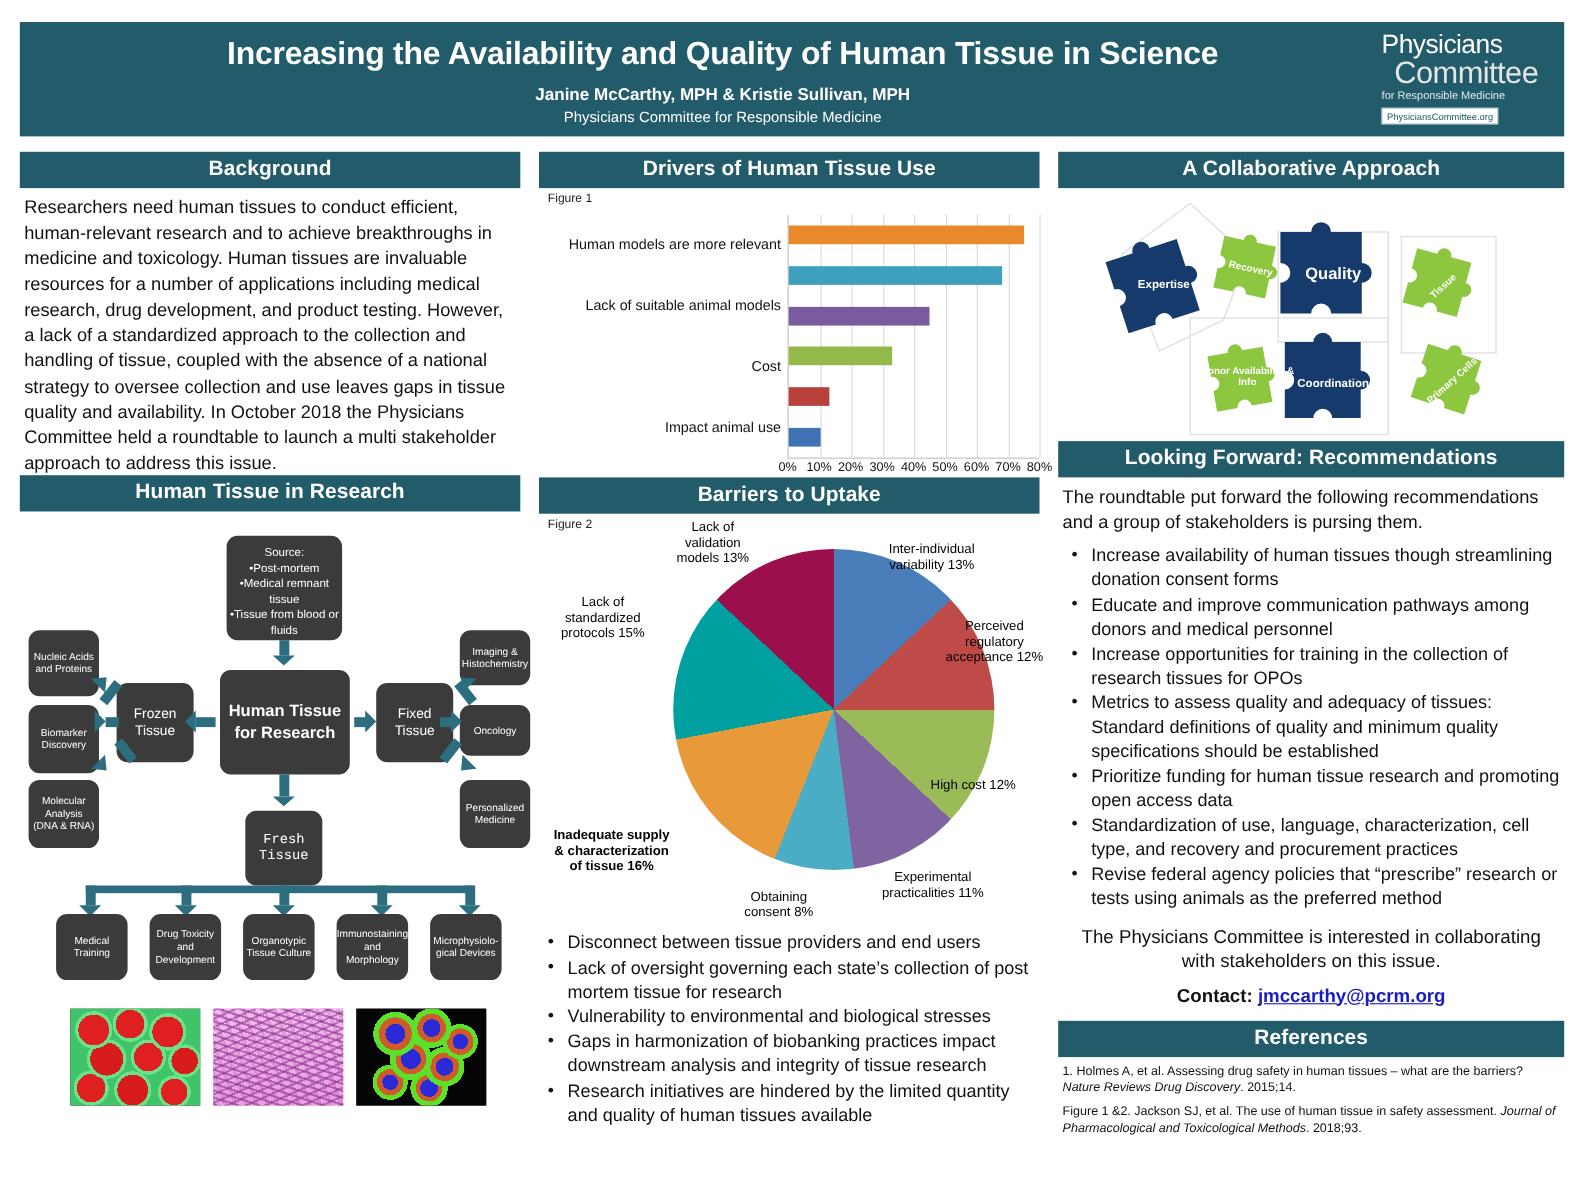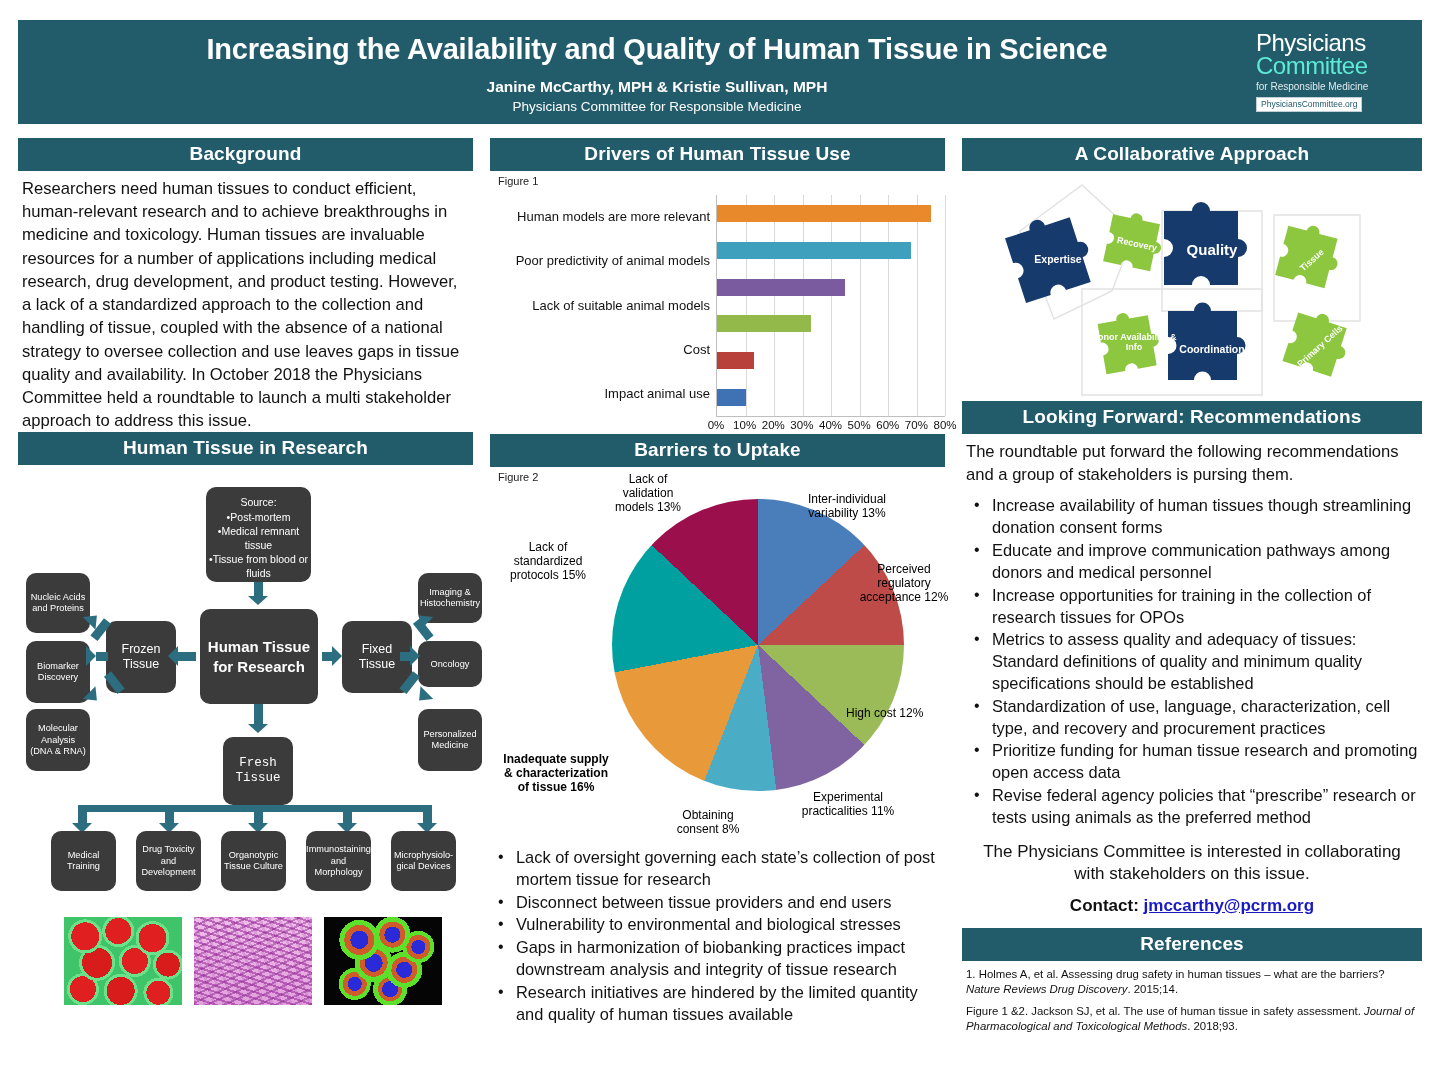--- a/index.html
+++ b/index.html
@@ -20,21 +20,21 @@
   .header-center { flex: 1; text-align: center; padding-left: 40px; }
   .poster-title {
     color: #ffffff; font-size: 29px; font-weight: bold; letter-spacing: -0.2px;
     line-height: 1.1; margin-top: 4px;
   }
   .poster-authors { color:#fff; font-size: 15.5px; font-weight: bold; margin-top: 12px; }
   .poster-affil { color:#fff; font-size: 13.5px; margin-top: 3px; }
 
   .logo { width: 158px; margin-right: 8px; text-align: left; padding-right:4px; }
   .logo-l1 { color:#fff; font-size: 24px; line-height: 0.95; letter-spacing:-0.5px;}
-  .logo-l2 { color:#5eead4; font-size: 24px; line-height: 0.95; letter-spacing:-0.5px;}
+  .logo-l2 { color:#e5e5e5; font-size: 28px; line-height: 0.95; letter-spacing:-0.5px;text-align:center;}
   .logo-l3 { color:#dfe9ec; font-size: 10px; line-height: 1.3; margin-top:2px;}
   .logo-url {
     display:inline-block; background:#fff; color:#225C6B; font-size: 8.5px;
     padding: 1.5px 4px; margin-top: 4px; border:1px solid #bfd0d5;
   }
 
   
   .col { position: absolute; top: 138px; }
   .col-left   { left: 18px;  width: 455px; }
   .col-mid    { left: 490px; width: 455px; }
@@ -259,21 +259,20 @@
 
   <div class="col col-mid">
 
     <div>
       <div class="sec-head">Drivers of Human Tissue Use</div>
       <div class="chart-wrap">
         <div class="figlabel">Figure 1</div>
         <div class="bars-area">
           <div class="bars-labels">
             <div class="blab">Human models are more relevant</div>
-            <div class="blab">Poor predictivity of animal models</div>
             <div class="blab">Lack of suitable animal models</div>
             <div class="blab">Cost</div>
             <div class="blab">Impact animal use</div>
           </div>
           <div class="bars-plot" id="bars-plot">
               <div class="gridline" style="left: 12.5%;"></div>
               <div class="gridline" style="left: 25%;"></div>
               <div class="gridline" style="left: 37.5%;"></div>
               <div class="gridline" style="left: 50%;"></div>
               <div class="gridline" style="left: 62.5%;"></div>
@@ -324,22 +323,22 @@
         <div class="pie-label" style="left:368px; top:94px; width:92px;">Perceived regulatory acceptance 12%</div>
         <div class="pie-label" style="left:356px; top:238px; width:104px; text-align:left;">High cost 12%</div>
         <div class="pie-label" style="left:308px; top:322px; width:100px;">Experimental practicalities 11%</div>
         <div class="pie-label" style="left:172px; top:340px; width:92px;">Obtaining consent 8%</div>
         <div class="pie-label" style="left:10px; top:284px; width:112px;font-weight:bold;">Inadequate supply &amp; characterization of tissue  16%</div>
         <div class="pie-label" style="left:8px; top:72px; width:100px;">Lack of standardized protocols 15%</div>
         <div class="pie-label" style="left:112px; top:4px; width:92px;">Lack of validation models 13%</div>
       </div>
 
       <ul class="bullets" style="margin-top:-12px;">
+        <li>Disconnect between tissue providers and end users</li>
         <li>Lack of oversight governing each state’s collection of post mortem tissue for research</li>
-        <li>Disconnect between tissue providers and end users</li>
         <li>Vulnerability  to environmental and biological stresses</li>
         <li>Gaps in harmonization of biobanking practices impact downstream analysis and integrity of tissue research</li>
         <li>Research initiatives are hindered by the limited quantity and quality of human tissues available</li>
       </ul>
     </div>
   </div>
 
   <div class="col col-right">
 
     <div>
@@ -393,22 +392,22 @@
 
     <div>
       <div class="sec-head">Looking Forward: Recommendations</div>
       <div class="sec-body">
         <div class="body-text">The roundtable put forward the following recommendations and a group of stakeholders is pursing them.</div>
         <ul class="bullets" style="margin-top:9px;">
           <li>Increase availability of human tissues though streamlining donation consent forms</li>
           <li>Educate and improve communication pathways among donors and medical personnel</li>
           <li>Increase opportunities for training in the collection of research tissues for OPOs</li>
           <li>Metrics to assess quality and adequacy of tissues: Standard definitions of quality and minimum quality specifications should be established</li>
+          <li>Prioritize funding for human tissue research and promoting open access data</li>
           <li>Standardization of use, language, characterization, cell type, and recovery and procurement practices</li>
-          <li>Prioritize funding for human tissue research and promoting open access data</li>
           <li>Revise federal agency policies that “prescribe” research or tests using animals as the preferred method</li>
         </ul>
         <div class="closing">The Physicians Committee is interested in collaborating with stakeholders on this issue.</div>
         <div class="contact">
           <span>Contact:</span>
           <a href="#">jmccarthy@pcrm.org</a>
         </div>
       </div>
     </div>
 

